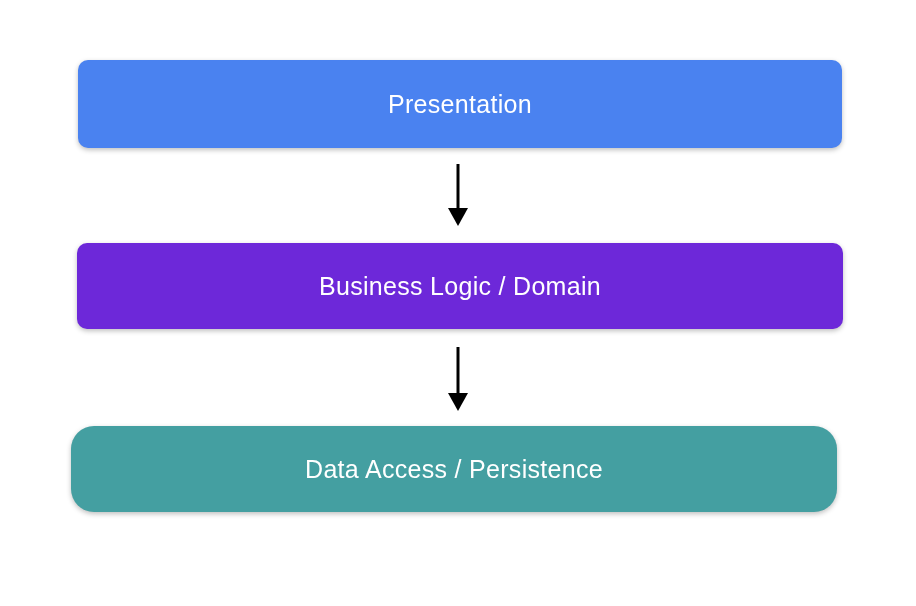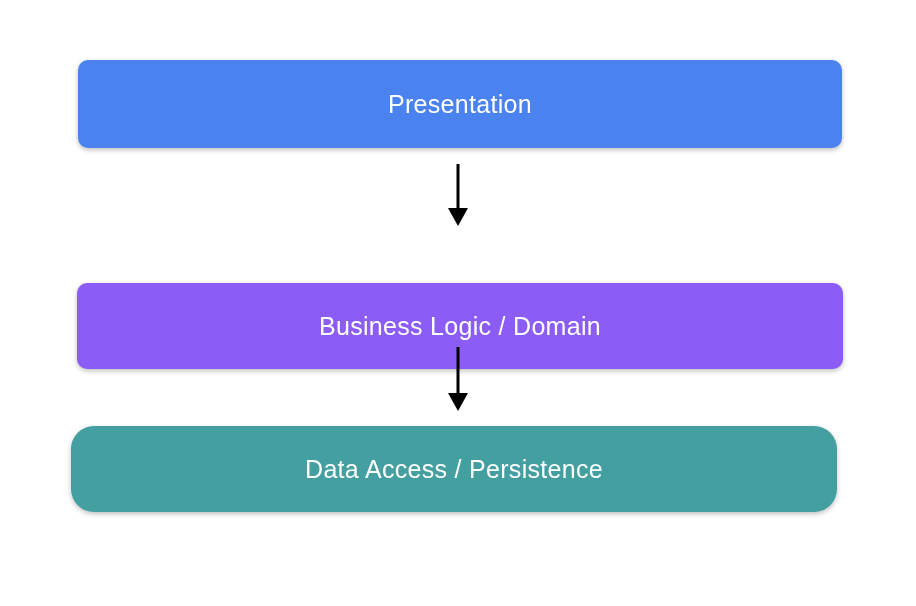--- a/index.html
+++ b/index.html
@@ -46,21 +46,21 @@
 
   <div class="layer-box" id="box-presentation" style="background: rgb(74, 130, 240);">
     <span class="layer-label" style="color: rgb(255, 255, 255);">Presentation</span>
   </div>
 
   <svg class="arrow" id="arrow-1" width="30" height="62" viewBox="0 0 30 62">
     <line x1="15" y1="0" x2="15" y2="46" stroke-width="3" stroke="#000000"></line>
     <polygon points="15,62 5,44 25,44" fill="#000000"></polygon>
   </svg>
 
-  <div class="layer-box" id="box-business" style="background: #8b5cf6; margin-top: 40px;">
+  <div class="layer-box" id="box-business" style="background: #6d28d9;">
     <span class="layer-label" style="color: rgb(255, 255, 255);">Business Logic / Domain</span>
   </div>
 
   <svg class="arrow" id="arrow-2" width="30" height="64" viewBox="0 0 30 64">
     <line x1="15" y1="0" x2="15" y2="48" stroke-width="3" stroke="#000000"></line>
     <polygon points="15,64 5,46 25,46" fill="#000000"></polygon>
   </svg>
 
   <div class="layer-box" id="box-data" style="background: rgb(68, 159, 161); border-radius: 23px;">
     <span class="layer-label" style="color: rgb(255, 255, 255);">Data Access / Persistence</span>

